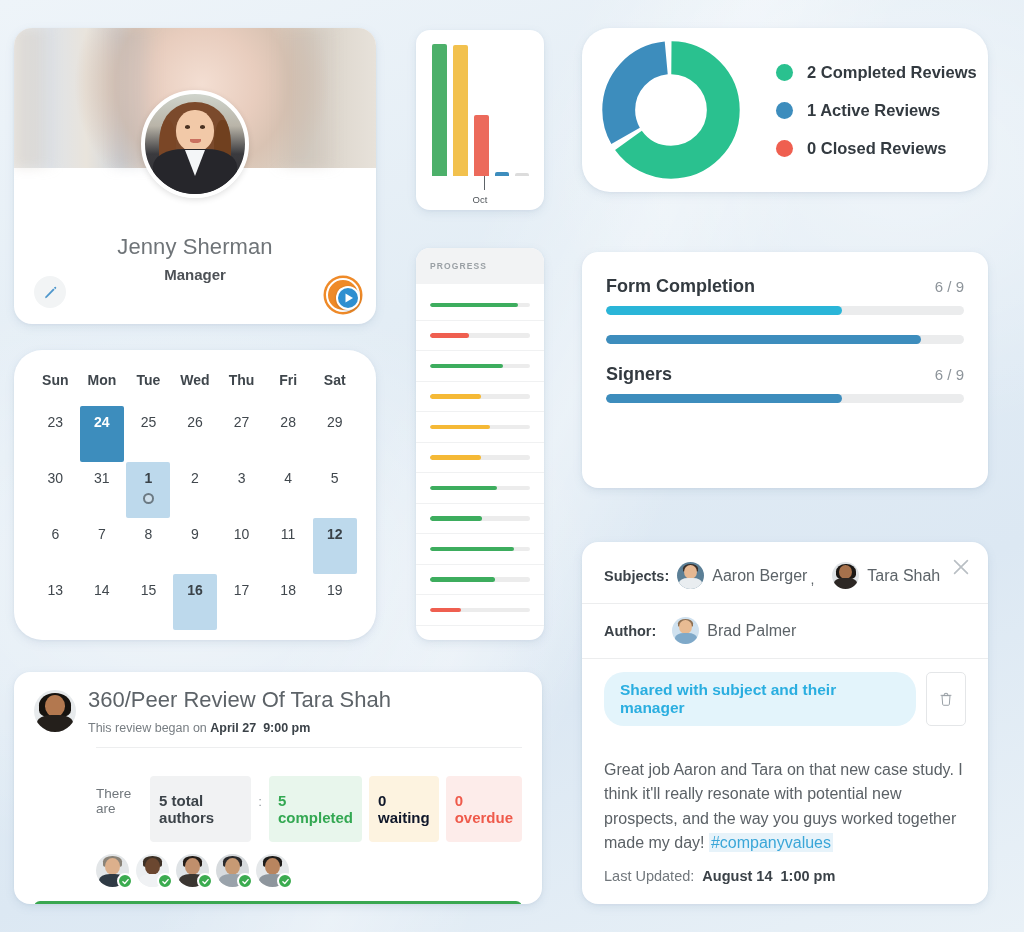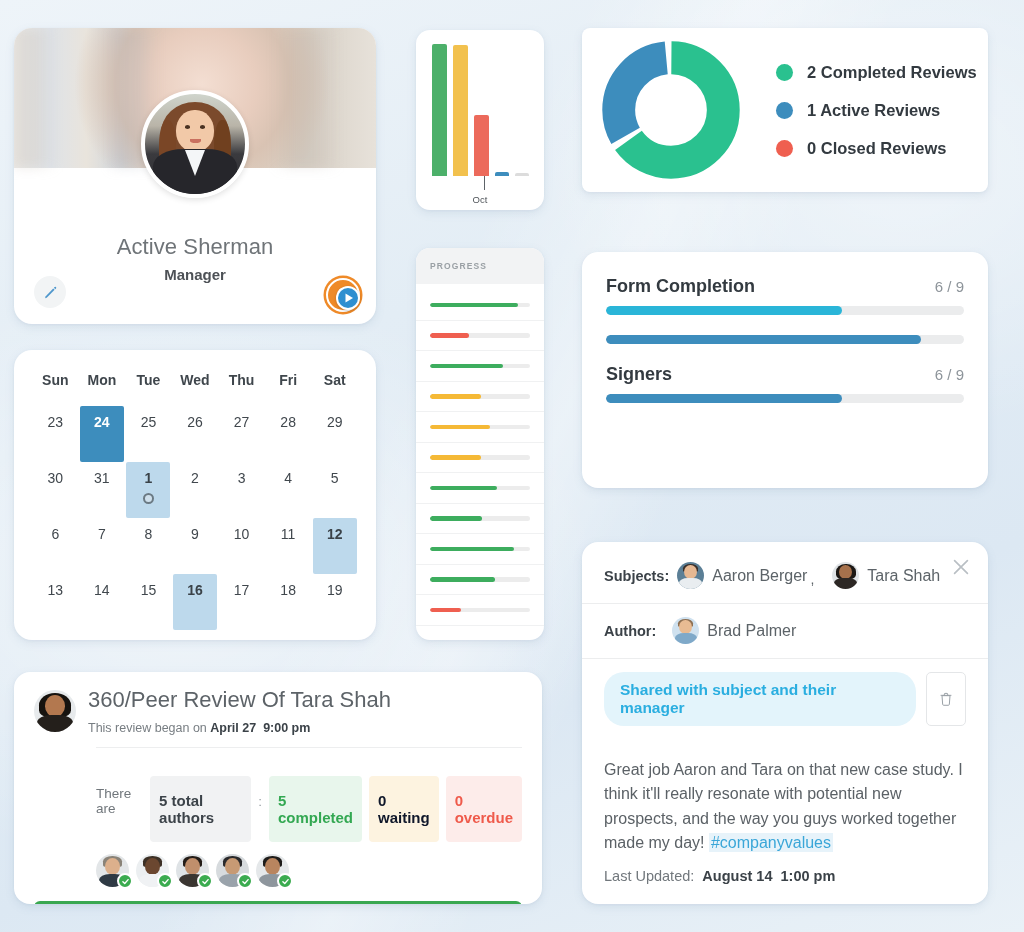--- a/index.html
+++ b/index.html
@@ -69,21 +69,21 @@
     background: #f2f4f5; display:flex; align-items:center; justify-content:center; border:none; cursor:pointer;
   }
   .help-fab {
     position: absolute; right: 16px; bottom: 12px; width: 34px; height: 34px; border-radius: 50%;
     background: #ef8a28; color: #ffffff; display:flex; align-items:center; justify-content:center;
     font-size: 18px; font-weight: 700; border: 2.5px solid #ffffff;
     box-shadow: 0 0 0 2.5px #ef8a28; cursor:pointer;
   }
 
   
-  #calendar-card { left: 14px; top: 350px; width: 362px; height: 290px; border-radius: 18px; padding: 22px 18px; }
+  #calendar-card { left: 14px; top: 350px; width: 362px; height: 290px; border-radius: 28px; padding: 22px 18px; }
   .cal-grid { display: grid; grid-template-columns: repeat(7, 1fr); }
   .cal-head { text-align: center; font-size: 14px; font-weight: 700; color: #3f464c; padding-bottom: 18px; }
   .cal-cell {
     height: 56px; display:flex; flex-direction: column; align-items:center; justify-content:flex-start;
     padding-top: 8px; font-size: 14px; color: #40474d; cursor: pointer; position: relative;
   }
   .cal-cell .num { position: relative; z-index: 2; }
   .cal-cell .hl { position: absolute; left: 50%; transform: translateX(-50%); top: 0; width: 44px; height: 56px; border-radius: 2px; z-index: 1; }
   .cal-cell.sel-dark .hl { background: #3d8dbd; }
   .cal-cell.sel-dark .num { color: #ffffff; font-weight: 600; }
@@ -101,21 +101,21 @@
   
   #progress-card { left: 416px; top: 248px; width: 128px; height: 392px; border-radius: 14px; }
   .prog-head { background:#f2f3f4; height: 36px; display:flex; align-items:center; padding-left: 14px;
     font-size: 8.5px; font-weight: 700; letter-spacing: 1.1px; color: #9aa0a5; }
   .prog-rows { padding: 6px 0 0 0; }
   .prog-row { height: 30.5px; display:flex; align-items:center; padding: 0 14px; border-bottom: 1px solid #f0f1f2; }
   .prog-track { width: 100%; height: 4.5px; border-radius: 3px; background:#ececec; overflow:hidden; }
   .prog-fill { height: 100%; border-radius: 3px; }
 
   
-  #donut-card { left: 582px; top: 28px; width: 406px; height: 164px; border-radius: 8px; }
+  #donut-card { left: 582px; top: 28px; width: 406px; height: 164px; border-radius: 28px; }
   .donut-row { display:flex; align-items:center; height:100%; padding: 0 20px; }
   .donut-svg { flex: none; }
   .legend { margin-left: 36px; display:flex; flex-direction:column; gap: 19px; }
   .legend-item { display:flex; align-items:center; gap: 14px; }
   .legend-dot { width: 17px; height: 17px; border-radius: 50%; flex:none; }
   .legend-label { font-size: 16.5px; font-weight: 700; color: #333a40; white-space: nowrap; }
 
   
   #metrics-card { left: 582px; top: 252px; width: 406px; height: 236px; border-radius: 16px; padding: 24px 24px; }
   .metric { margin-bottom: 20px; }
@@ -211,21 +211,21 @@
         <div class="strandL"></div>
         <div class="strandR"></div>
       <div class="skin"></div>
       <div class="eye l"></div>
         <div class="eye r"></div>
         <div class="mouth"></div>
       <div class="body"></div>
         <div class="shirt"></div>
     </div>
   </div>
-  <div class="profile-name">Active Sherman</div>
+  <div class="profile-name">Jenny Sherman</div>
   <div class="profile-role">Manager</div>
   <button class="edit-fab">
     <svg width="15" height="15" viewBox="0 0 24 24">
       <path d="M4 18.5 L3.4 21 L5.9 20.4 L18.6 7.7 L16.3 5.4 Z" fill="#4f97cc"></path>
       <path d="M17.4 4.3 L19.7 6.6 L21 5.3 A1.7 1.7 0 0 0 18.7 3 Z" fill="#4f97cc"></path>
     </svg>
   </button>
   <button class="help-fab">
     <span>?</span>
   </button>

